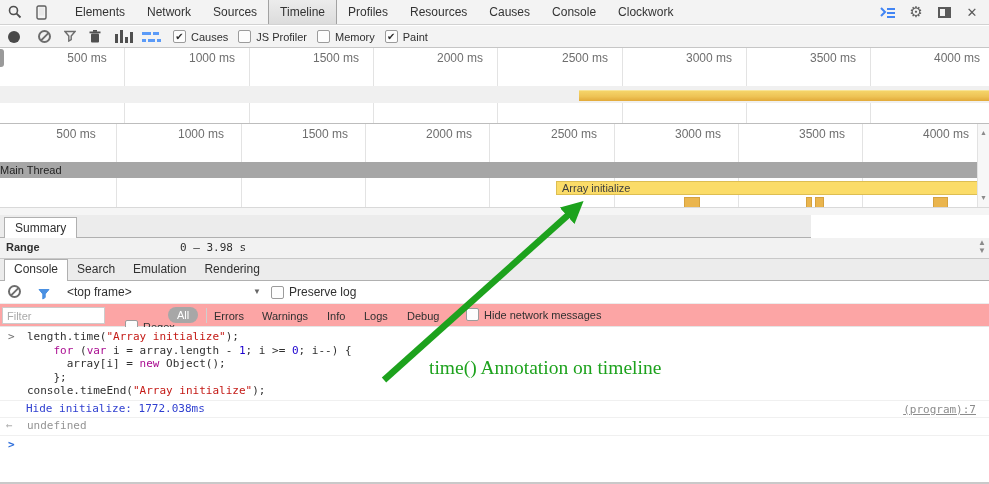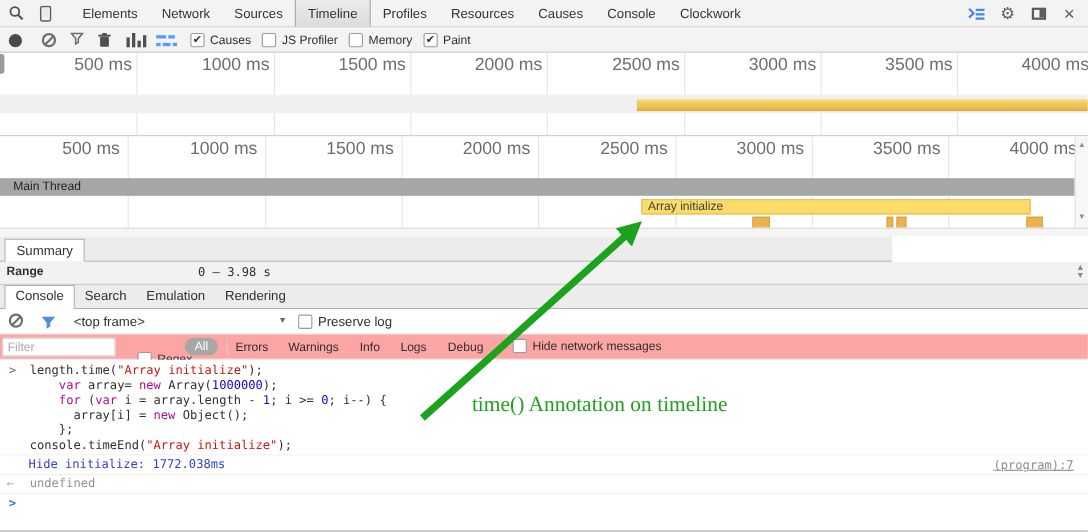--- a/index.html
+++ b/index.html
@@ -29,28 +29,28 @@
   .frames2 { display:flex; flex-direction:column; justify-content:space-between; height:10px; }
   .frames2 .fr { display:flex; }
   .frames2 .fr i { height:3px; background:#5b9bf8; margin-right:2px; }
   .cbw { display:inline-flex; align-items:center; margin-left:10px; }
   .cb { width:13px; height:13px; background:#fdfdfd; border:1px solid #9b9b9b; border-radius:2px; display:inline-flex; align-items:center; justify-content:center; font-size:10px; color:#2d2d2d; line-height:11px; }
   .cbl { margin-left:5px; color:#303030; }
 
   
   .overview { position:absolute; left:0; top:48px; width:989px; height:76px; background:#fff; border-bottom:1px solid #bdbdbd; overflow:hidden; }
   .grid { position:absolute; width:1px; background:#e3e3e3; }
-  .tick { position:absolute; width:66px; text-align:right; font-size:16px; color:#6e6e6e; }
+  .tick { position:absolute; width:66px; text-align:center; font-size:12px; color:#6e6e6e; }
   .ov-grip { position:absolute; left:0; top:1px; width:4px; height:18px; background:#9a9a9a; border-radius:0 3px 3px 0; }
   .ov-band { position:absolute; left:0; top:38px; width:989px; height:17px; background:#f0f0f0; }
   .ov-bar { position:absolute; top:42px; height:11px; background:linear-gradient(#f5d469 0%, #eec355 55%, #e2aa3a 100%); border-top:1px solid #f8e395; }
 
   
   .flame { position:absolute; left:0; top:124px; width:989px; height:83px; background:#fff; overflow:hidden; }
-  .mt-bar { position:absolute; left:0; top:38px; width:977px; height:16px; background:#a6a6a6; font-size:11px; color:#222; line-height:16px; padding-left:12px; }
+  .mt-bar { position:absolute; left:0; top:38px; width:977px; height:16px; background:#a6a6a6; font-size:11px; color:#222; line-height:16px; padding-left:0; }
   .flame-bar { position:absolute; top:57px; height:14px; background:#fbdc68; border:1px solid #ddbe52; font-size:11px; color:#3e3e3e; line-height:12px; padding-left:5px; white-space:nowrap; overflow:hidden; }
   .sm-bar { position:absolute; top:73px; height:14px; background:#eab54e; border:1px solid #d5a23f; }
   .vscroll { position:absolute; right:0; top:124px; width:12px; height:83px; background:#f7f7f7; border-left:1px solid #e2e2e2; }
   .vscroll .up { position:absolute; top:5px; left:2px; font-size:7px; color:#8b8b8b; }
   .vscroll .dn { position:absolute; top:70px; left:2px; font-size:7px; color:#8b8b8b; }
   .hstrip { position:absolute; left:0; top:207px; width:989px; height:8px; background:#f5f5f5; border-top:1px solid #d9d9d9; }
 
   
   .sumrow { position:absolute; left:0; top:215px; width:811px; height:23px; background:#ececec; border-bottom:1px solid #b0b0b0; }
   .sumtab { position:absolute; left:4px; top:2px; bottom:-1px; background:#fff; border:1px solid #b0b0b0; border-bottom:none; padding:0 10px; font-size:12px; line-height:20px; color:#303030; }
@@ -234,21 +234,21 @@
       <div class="tick" style="left: 416px; top: 3px;">2000 ms</div>
       <div class="grid" style="left: 614px; top: 0px; height: 83px;"></div>
       <div class="tick" style="left: 541px; top: 3px;">2500 ms</div>
       <div class="grid" style="left: 738px; top: 0px; height: 83px;"></div>
       <div class="tick" style="left: 665px; top: 3px;">3000 ms</div>
       <div class="grid" style="left: 862px; top: 0px; height: 83px;"></div>
       <div class="tick" style="left: 789px; top: 3px;">3500 ms</div>
       <div class="grid" style="left: 986px; top: 0px; height: 83px;"></div>
       <div class="tick" style="left: 913px; top: 3px;">4000 ms</div>
       <div class="mt-bar">Main Thread</div>
-      <div class="flame-bar" style="left: 583px; width: 354px;">Array initialize</div>
+      <div class="flame-bar" style="left: 556px; width: 422px;">Array initialize</div>
       <div class="sm-bar" style="left: 684px; width: 16px;"></div>
       <div class="sm-bar" style="left: 806px; width: 6px;"></div>
       <div class="sm-bar" style="left: 815px; width: 9px;"></div>
       <div class="sm-bar" style="left: 933px; width: 15px;"></div>
     </div>
   <div class="vscroll">
     <span class="up">▲</span>
     <span class="dn">▼</span>
   </div>
   <div class="hstrip"></div>
@@ -302,21 +302,20 @@
     <label class="cbw hidenet">
       <span class="cb"></span>
         <span class="cbl">Hide network messages</span>
     </label>
   </div>
 
   <div class="clog">
     <div class="entry e-code" id="code-entry">
       <span class="prompt1">&gt;</span>
     <div class="cl"><span class="tk-p">length.time(</span><span class="tk-s">"Array initialize"</span><span class="tk-p">);</span></div>
-        <div class="cl"><span class="tk-p">    </span><span class="tk-k">var</span><span class="tk-p"> array= </span><span class="tk-k">new</span><span class="tk-p"> Array(</span><span class="tk-n">1000000</span><span class="tk-p">);</span></div>
         <div class="cl"><span class="tk-p">    </span><span class="tk-k">for</span><span class="tk-p"> (</span><span class="tk-k">var</span><span class="tk-p"> i = array.length - </span><span class="tk-n">1</span><span class="tk-p">; i &gt;= </span><span class="tk-n">0</span><span class="tk-p">; i--) {</span></div>
         <div class="cl"><span class="tk-p">      array[i] = </span><span class="tk-k">new</span><span class="tk-p"> Object();</span></div>
         <div class="cl"><span class="tk-p">    };</span></div>
         <div class="cl"><span class="tk-p">console.timeEnd(</span><span class="tk-s">"Array initialize"</span><span class="tk-p">);</span></div>
       </div>
     <div class="entry e-result">
       <span>Hide initialize: 1772.038ms</span>
       <span class="srclink">(program):7</span>
     </div>
     <div class="entry e-ret">

